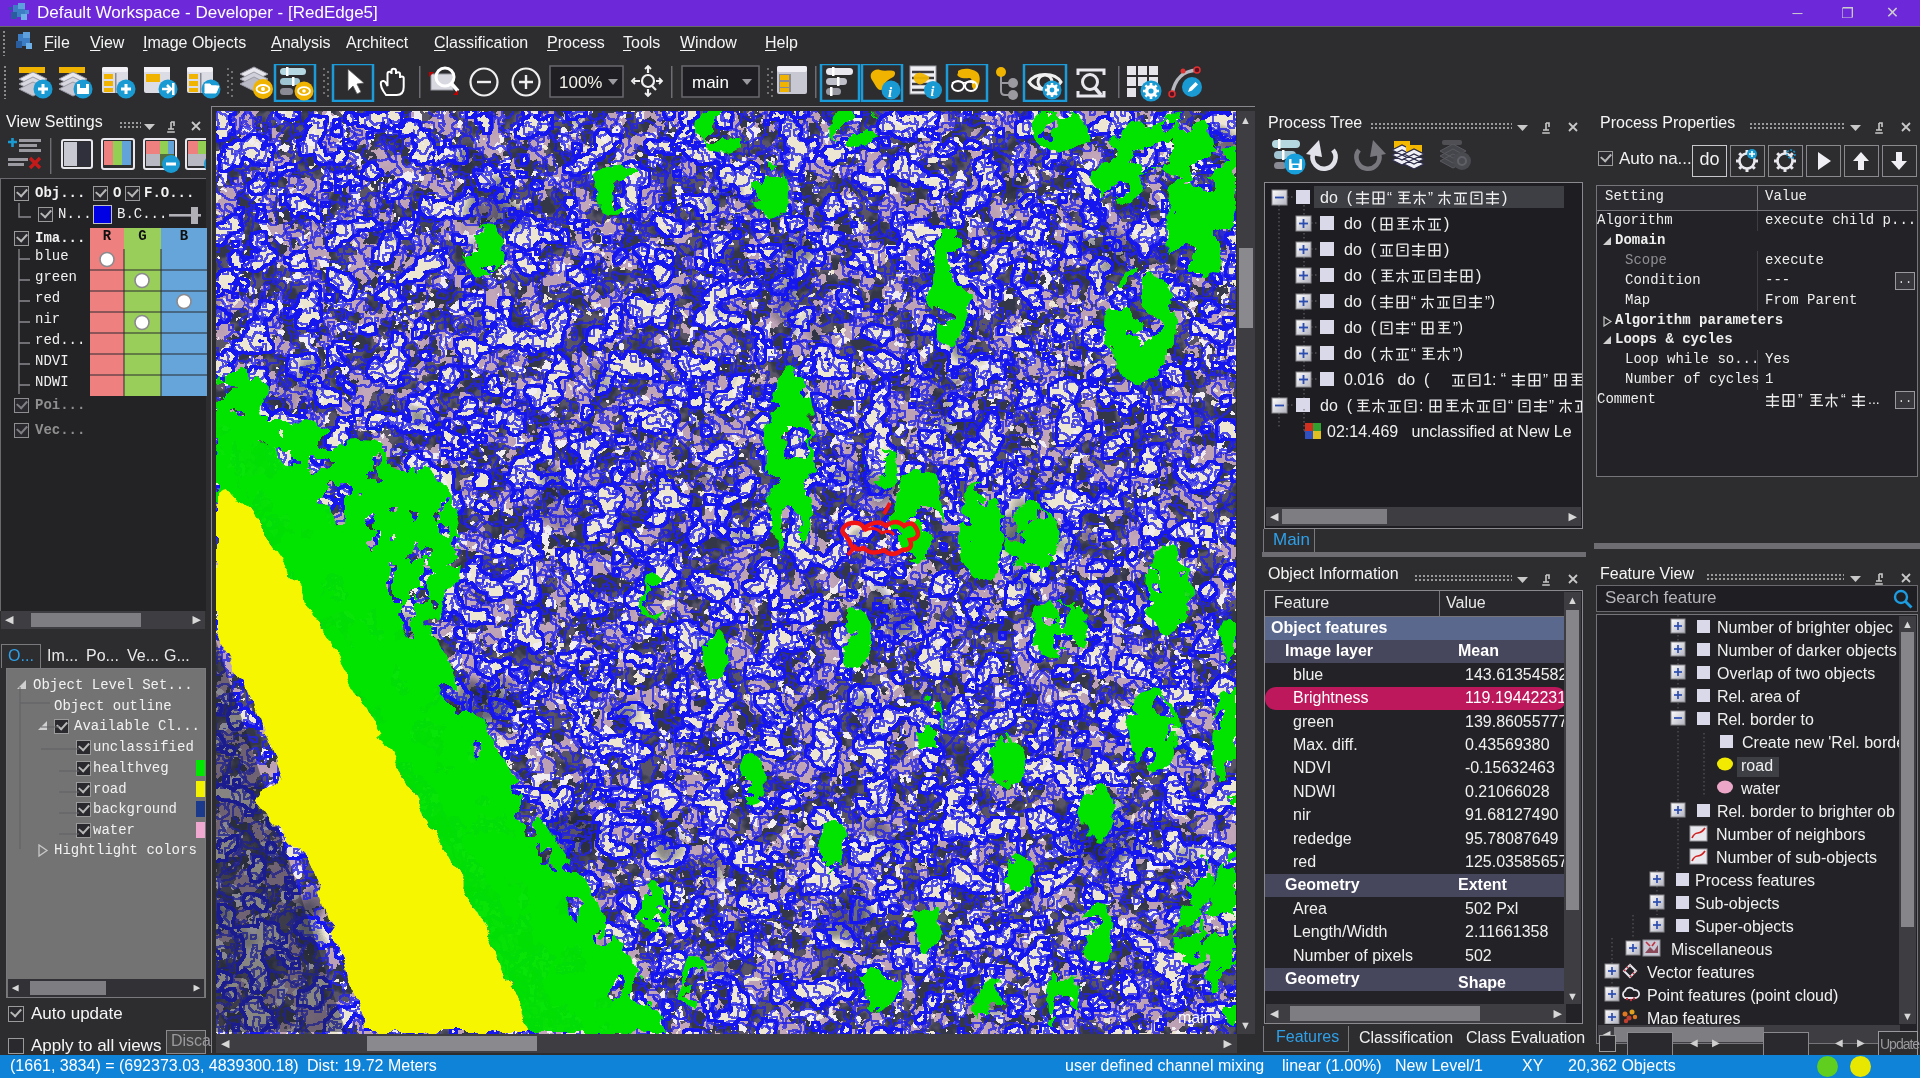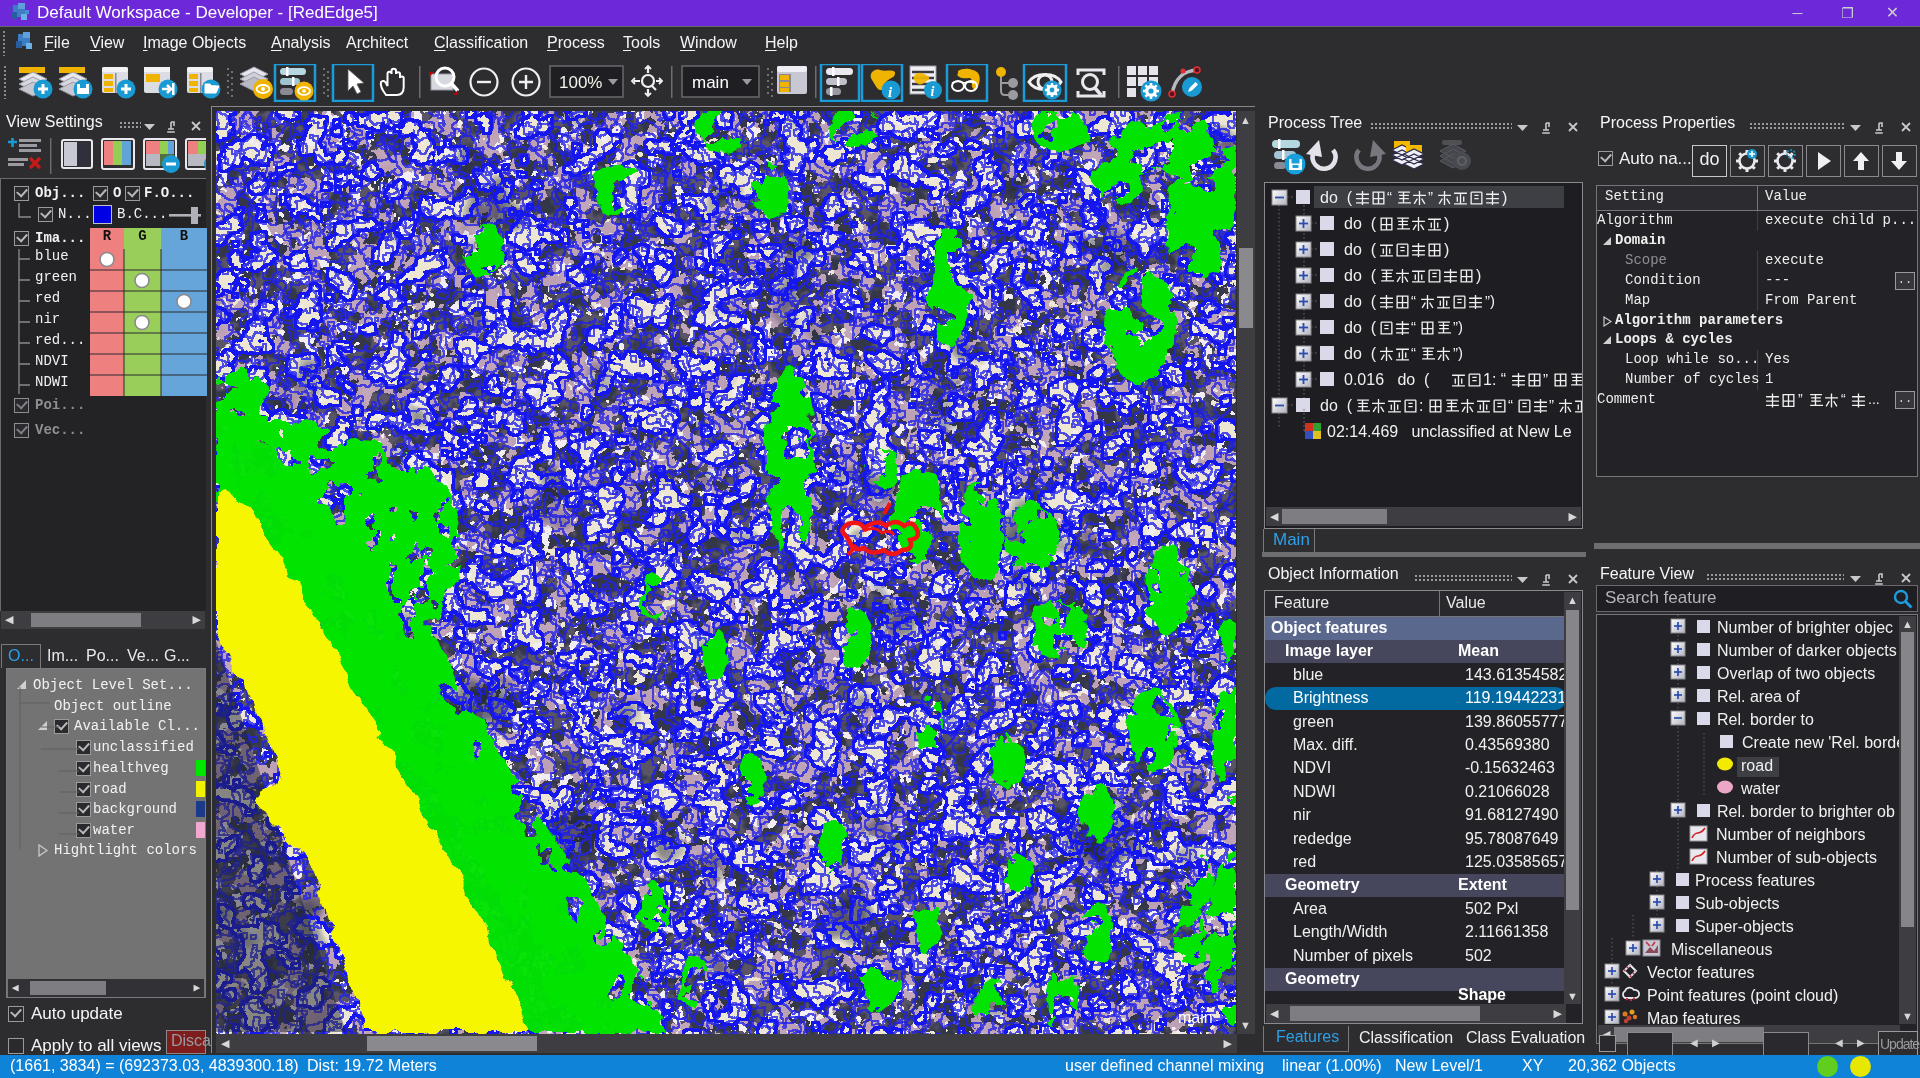--- a/index.html
+++ b/index.html
@@ -534,21 +534,21 @@
         <span class="arrow abs" style="right:4px; top:2px; font-size:11px;">▶</span>
         <span class="thumb" style="left:22px; width:76px;"></span>
       </div>
     </div>
 
     <div class="abs" style="left:0; top:895px; width:206px; height:55px; font-size:17px; color:#f5f5f5;">
       <span class="cb on abs" style="left:8px; top:6px; width:16px; height:16px;"></span>
       <span class="abs" style="left:31px; top:4px;">Auto update</span>
       <span class="cb abs" style="left:8px; top:38px; width:16px; height:16px;"></span>
       <span class="abs" style="left:31px; top:36px;">Apply to all views</span>
-      <div class="abs" style="left:166px; top:30px; width:40px; height:24px; background:#7f1d1d; border:1px solid #8a8a8e; color:#9a9a9e; font-size:16px; padding:1px 0 0 4px;">Disca</div>
+      <div class="abs" style="left:166px; top:30px; width:40px; height:24px; background:#404040; border:1px solid #8a8a8e; color:#9a9a9e; font-size:16px; padding:1px 0 0 4px;">Disca</div>
     </div>
   </div>
 
   <div id="viewport" class="abs" style="left:211px; top:106px; width:1044px; height:947px; background:#2d2d30; border-top:1px solid #88888c; border-left:1px solid #88888c;">
 <svg class="abs" style="left:4px; top:4px;" width="1020" height="923" viewBox="0 0 1020 923">
         <defs>
 <filter id="fmid" x="0" y="0" width="100%" height="100%">
   <feTurbulence type="fractalNoise" baseFrequency="0.05" numOctaves="3" seed="5"></feTurbulence>
   <feColorMatrix type="matrix" values="0 0 0 0 0  0 0 0 0 0  0 0 0 0 0  3 0 0 0 -1.1"></feColorMatrix>
   <feComponentTransfer result="a2">
@@ -1090,21 +1090,21 @@
             <span class="abs" style="left:6px;top:2px;">Object features</span>
           </div>
           <div class="abs" style="left:0;top:49px;width:301px;height:23px;background:#46465c;color:#fff;font-weight:bold;">
             <span class="abs" style="left:20px;top:2px;">Image layer</span>
             <span class="abs" style="left:193px;top:2px;">Mean</span>
           </div>
           <div class="abs" style="left:0;top:73px;width:301px;height:23px;color:#f0f0f0;overflow:hidden;">
             <span class="abs" style="left:28px;top:2px;">blue</span>
             <span class="abs" style="left:200px;top:2px;white-space:nowrap;">143.61354582</span>
           </div>
-          <div class="abs" style="left:0;top:96px;width:301px;height:23px;background:#0369a1;color:#fff;border-radius:11px;">
+          <div class="abs" style="left:0;top:96px;width:301px;height:23px;background:#be185d;color:#fff;border-radius:11px;">
             <span class="abs" style="left:28px;top:2px;">Brightness</span>
             <span class="abs" style="left:200px;top:2px;">119.19442231</span>
           </div>
           <div class="abs" style="left:0;top:120px;width:301px;height:23px;color:#f0f0f0;overflow:hidden;">
             <span class="abs" style="left:28px;top:2px;">green</span>
             <span class="abs" style="left:200px;top:2px;white-space:nowrap;text-align:center;">139.86055777</span>
           </div>
           <div class="abs" style="left:0;top:143px;width:301px;height:23px;color:#f0f0f0;overflow:hidden;">
             <span class="abs" style="left:28px;top:2px;">Max. diff.</span>
             <span class="abs" style="left:200px;top:2px;white-space:nowrap;">0.43569380</span>
@@ -1140,21 +1140,21 @@
           <div class="abs" style="left:0;top:330px;width:301px;height:23px;color:#f0f0f0;overflow:hidden;">
             <span class="abs" style="left:28px;top:2px;">Length/Width</span>
             <span class="abs" style="left:200px;top:2px;white-space:nowrap;">2.11661358</span>
           </div>
           <div class="abs" style="left:0;top:354px;width:301px;height:23px;color:#f0f0f0;overflow:hidden;">
             <span class="abs" style="left:28px;top:2px;">Number of pixels</span>
             <span class="abs" style="left:200px;top:2px;white-space:nowrap;">502</span>
           </div>
           <div class="abs" style="left:0;top:377px;width:301px;height:23px;background:#46465c;color:#fff;font-weight:bold;">
             <span class="abs" style="left:20px;top:2px;">Geometry</span>
-            <span class="abs" style="left:193px;top:18px;">Shape</span>
+            <span class="abs" style="left:193px;top:6px;">Shape</span>
           </div>
         </div>
 
       <div class="abs" style="right:1px; top:1px; width:17px; height:412px; background:#3d3d42;">
         <span class="arrow abs" style="left:3px; top:2px; font-size:11px;">▲</span>
         <span class="arrow abs" style="left:3px; bottom:2px; font-size:11px;">▼</span>
         <div class="abs" style="left:2px; top:18px; width:13px; height:300px; background:#85858a;"></div>
       </div>
       <div class="scroll-h" style="left:1px; top:413px; width:300px; height:19px;">
         <span class="arrow abs" style="left:4px; top:3px; font-size:11px;">◀</span>

